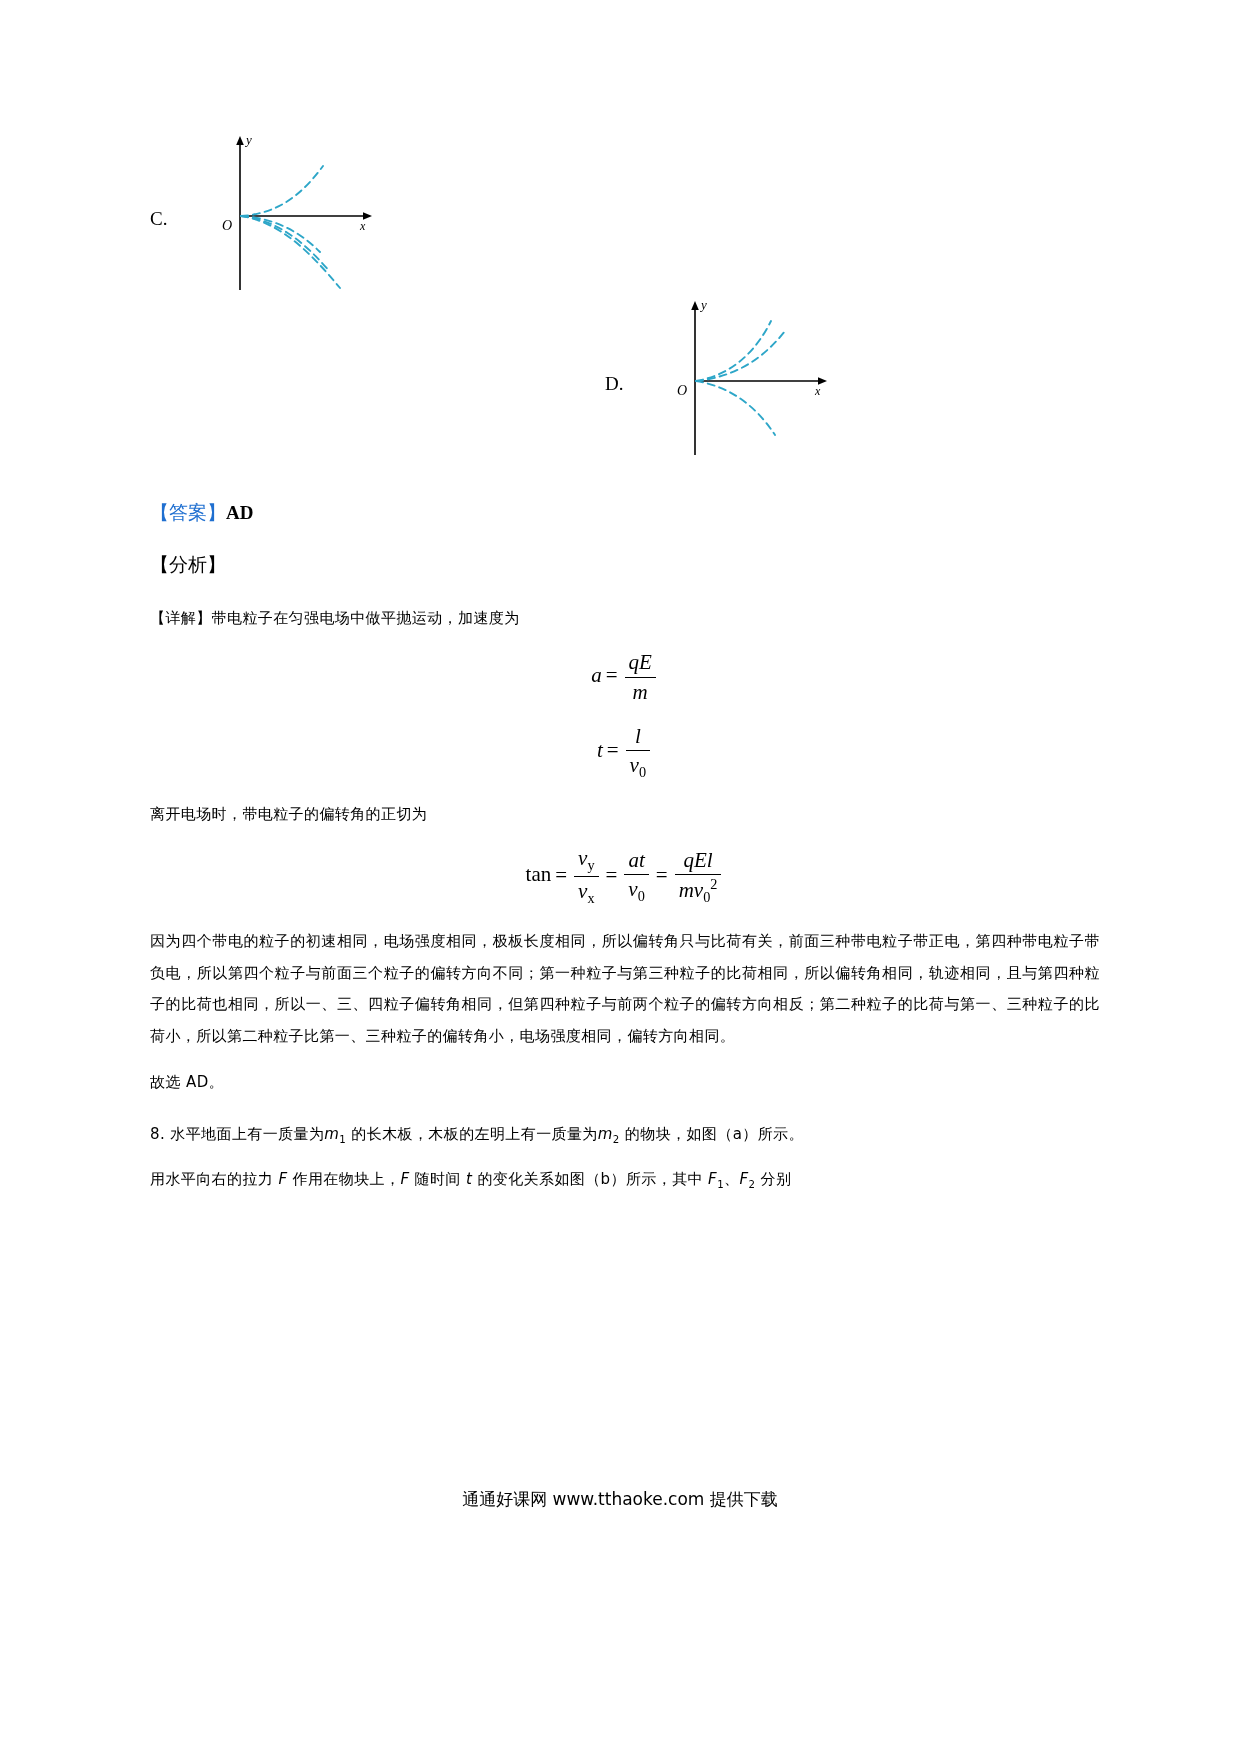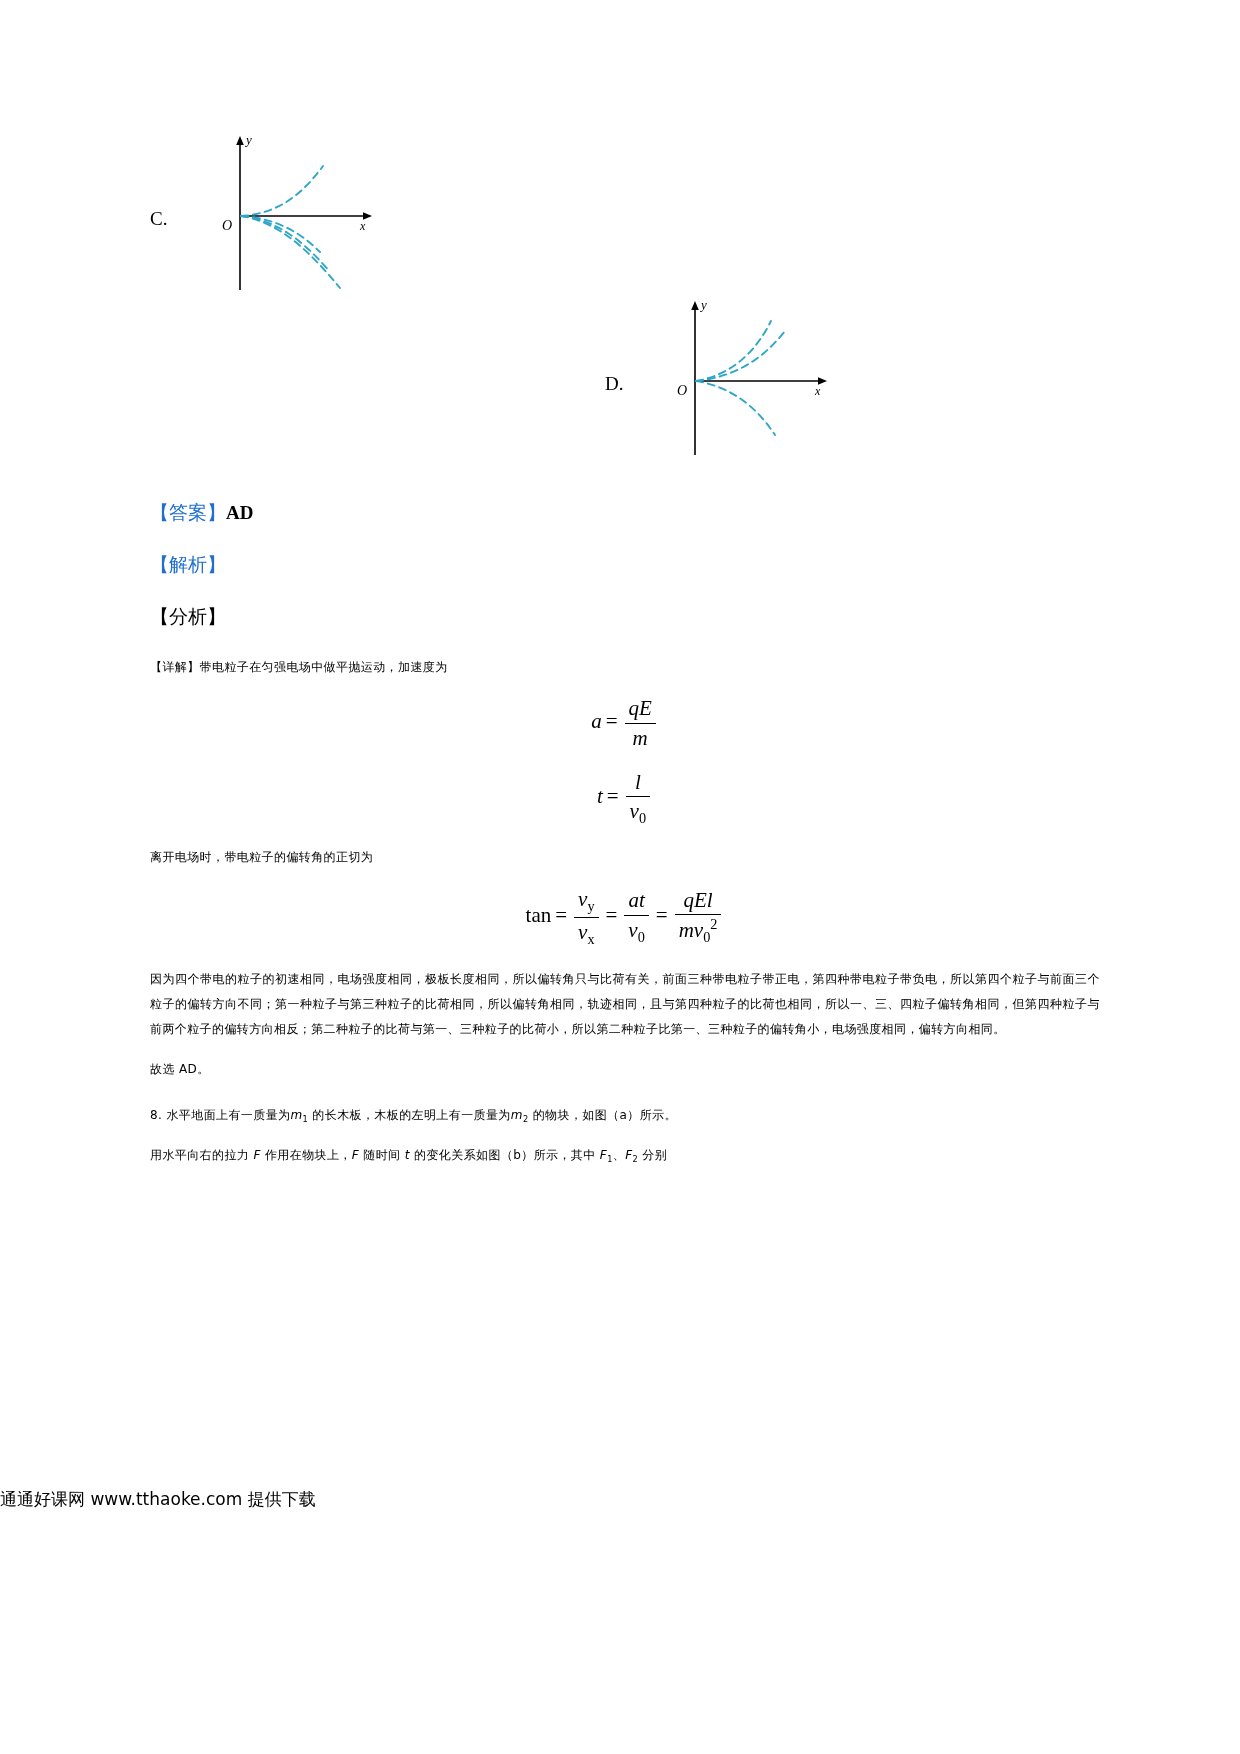--- a/index.html
+++ b/index.html
@@ -37,21 +37,21 @@
     font-family: "Liberation Serif", serif;
     font-size: 19px;
     color: #000;
   }
   .axis-svg {
     position: absolute;
   }
 
   
   .para {
-    font-size: 12px;
+    font-size: 15px;
     line-height: 1.95;
     margin: 0 0 16px 0;
     font-family: "DejaVu Sans", sans-serif;
     color: #000;
     letter-spacing: 0.4px;
   }
   .tag-blue {
     color: #1f6fd0;
   }
   .answer-line, .analysis-line {
@@ -111,21 +111,21 @@
   }
   .italic { font-style: italic; }
   .upright { font-style: normal; }
 
   
   .footer {
     position: absolute;
     left: 0;
     top: 1488px;
     width: 1240px;
-    text-align: left;
+    text-align: center;
     font-size: 17px;
     font-family: "DejaVu Sans", sans-serif;
     color: #000;
   }
 </style>
 </head>
 <body>
 
 <div class="page">
 
@@ -168,23 +168,20 @@
       <text x="34" y="100" font-family="Liberation Serif, serif" font-style="italic" font-size="14" fill="#000">O</text>
     </svg>
   </div>
 
   <div class="content" style="top:500px;">
 
     <div class="answer-line">
       <span class="tag-blue">【答案】</span><span class="answer-val">AD</span>
     </div>
 
-    <div class="analysis-line">
-      <span class="tag-blue">【解析】</span>
-    </div>
 
     <div class="analysis-line">
       <span>【分析】</span>
     </div>
 
     <div class="para">
       <span>【详解】</span><span>带电粒子在匀强电场中做平抛运动，加速度为</span>
     </div>
 
     <div class="math-center">

